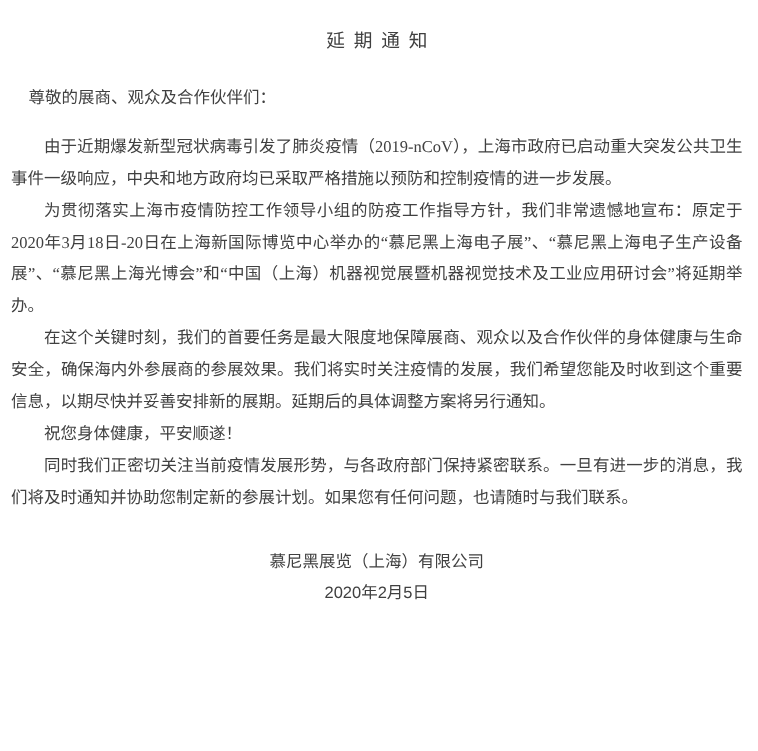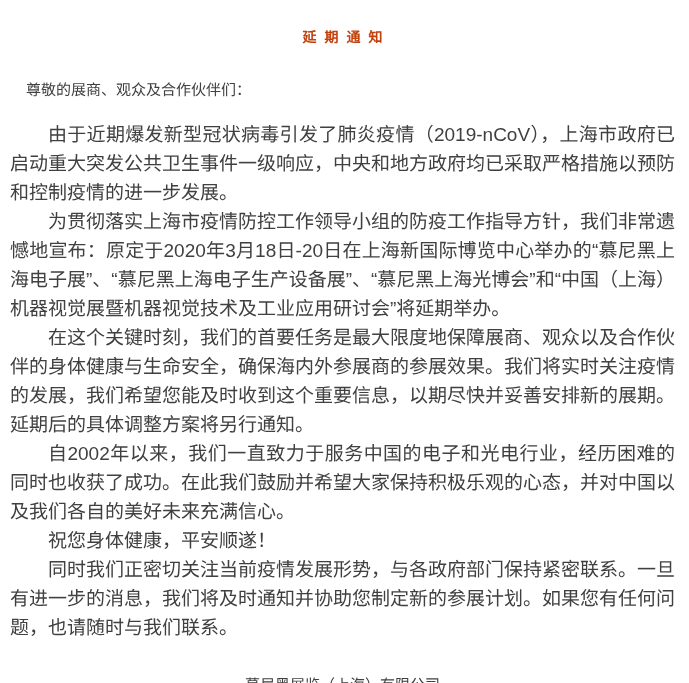--- a/index.html
+++ b/index.html
@@ -18,40 +18,41 @@
   .doc {
     box-sizing: border-box;
     width: 689px;
     height: 683px;
     padding: 24px 14px 0 10px;
     background: #ffffff;
   }
   .doc-title {
     margin: 0 0 24px 0;
     text-align: center;
-    font-size: 14px;
+    font-size: 17px;
     line-height: 27px;
-    font-weight: bold;
-    color: #c2410c;
+    font-weight: normal;
+    color: #404040;
     letter-spacing: 8px;
     text-indent: 8px; 
   }
   .salutation {
     margin: 16px;
     font-size: 15px;
     line-height: 29px;
     text-align: left;
   }
   .para {
     margin: 0;
-    font-size: 19px;
+    font-size: 15px;
     line-height: 29px;
     text-indent: 2em;
     text-align: justify;
     text-justify: inter-ideograph;
+    font-family: Liberation Serif, serif;
   }
   .signature {
     margin-top: 28px;
     text-align: center;
   }
   .signature p {
     margin: 0;
     font-size: 15px;
     line-height: 29px;
   }
@@ -64,24 +65,24 @@
   <h1 class="doc-title">延期通知</h1>
 
   <p class="salutation">尊敬的展商、观众及合作伙伴们：</p>
 
   <p class="para">由于近期爆发新型冠状病毒引发了肺炎疫情（2019-nCoV），上海市政府已启动重大突发公共卫生事件一级响应，中央和地方政府均已采取严格措施以预防和控制疫情的进一步发展。</p>
 
   <p class="para">为贯彻落实上海市疫情防控工作领导小组的防疫工作指导方针，我们非常遗憾地宣布：原定于2020年3月18日-20日在上海新国际博览中心举办的“慕尼黑上海电子展”、“慕尼黑上海电子生产设备展”、“慕尼黑上海光博会”和“中国（上海）机器视觉展暨机器视觉技术及工业应用研讨会”将延期举办。</p>
 
   <p class="para">在这个关键时刻，我们的首要任务是最大限度地保障展商、观众以及合作伙伴的身体健康与生命安全，确保海内外参展商的参展效果。我们将实时关注疫情的发展，我们希望您能及时收到这个重要信息，以期尽快并妥善安排新的展期。延期后的具体调整方案将另行通知。</p>
 
-  <p class="para">自2002年以来，我们一直致力于服务中国的电子和光电行业，经历困难的同时也收获了成功。在此我们鼓励并希望大家保持积极乐观的心态，并对中国以及我们各自的美好未来充满信心。</p>
 
 
   <p class="para">祝您身体健康，平安顺遂！</p>
 
   <p class="para">同时我们正密切关注当前疫情发展形势，与各政府部门保持紧密联系。一旦有进一步的消息，我们将及时通知并协助您制定新的参展计划。如果您有任何问题，也请随时与我们联系。</p>
 
   <div class="signature">
     <p>慕尼黑展览（上海）有限公司</p>
+    <p>2020年2月5日</p>
   </div>
 
 </div>
 
 </body></html>

